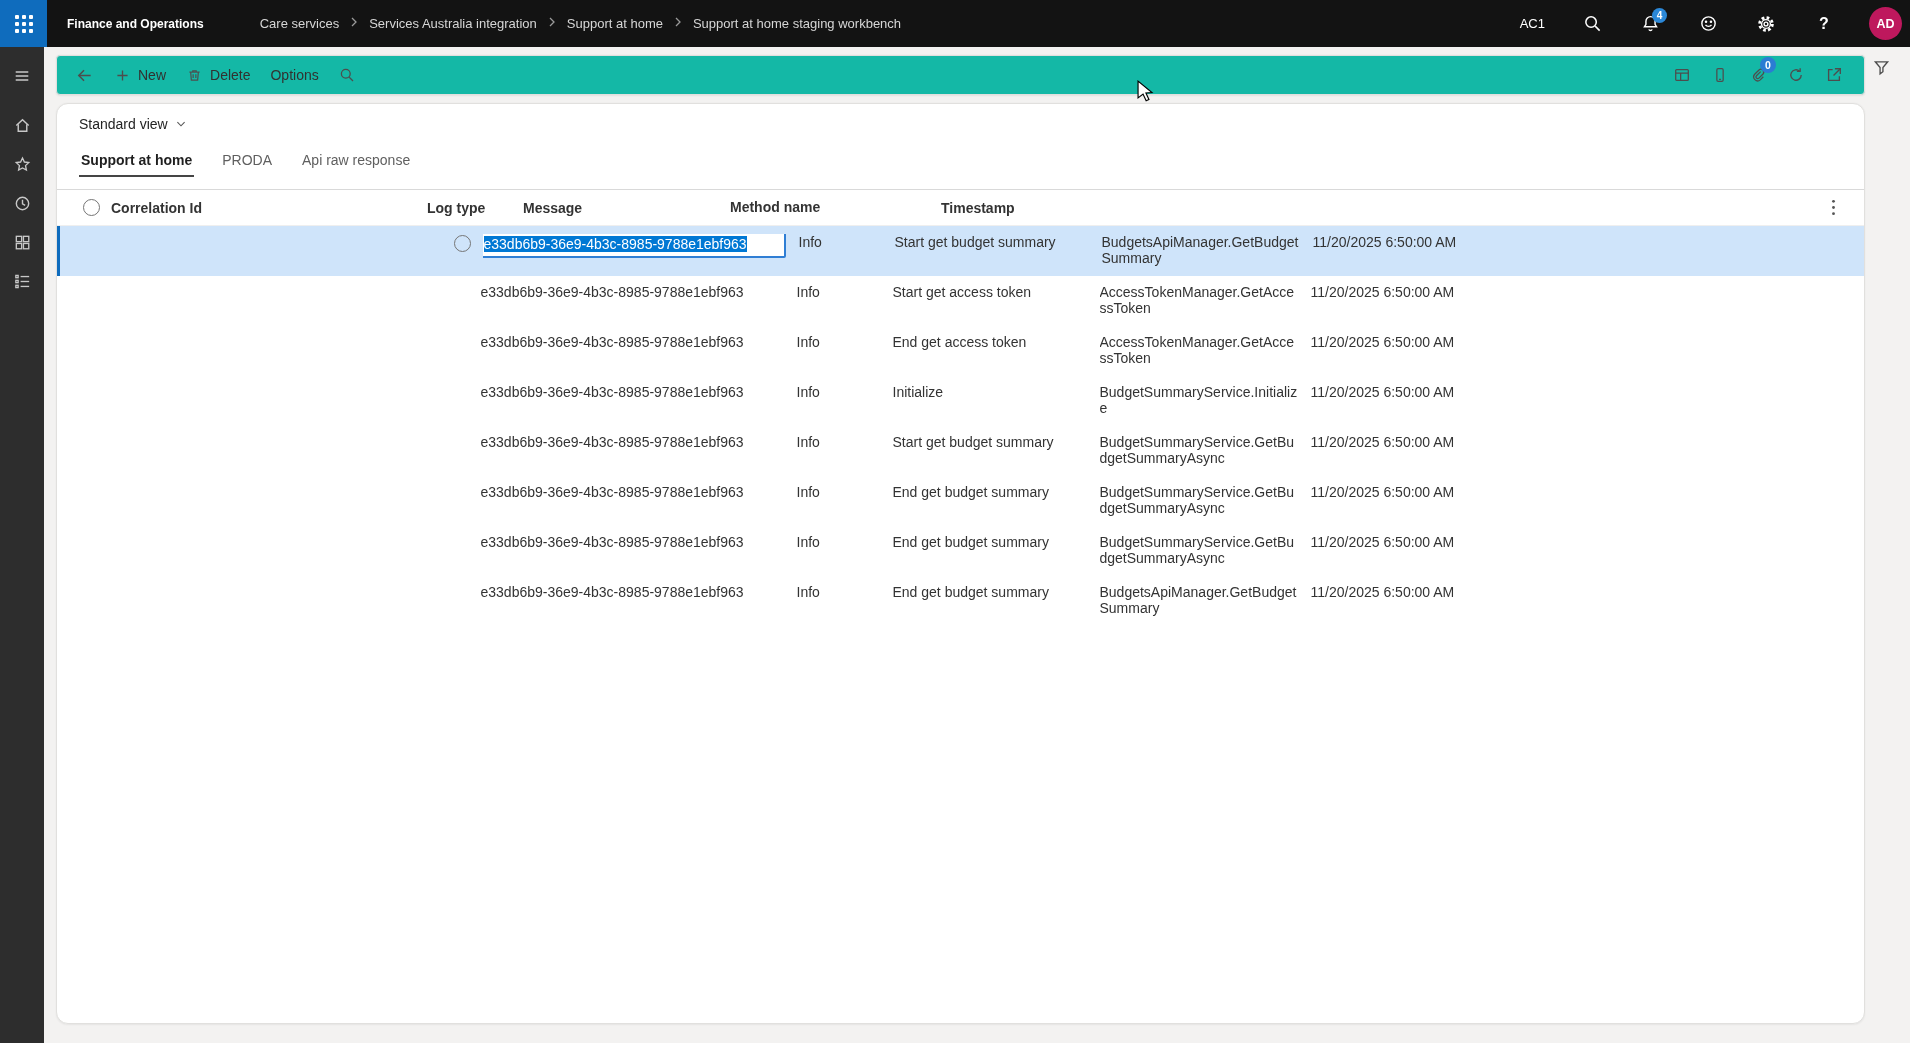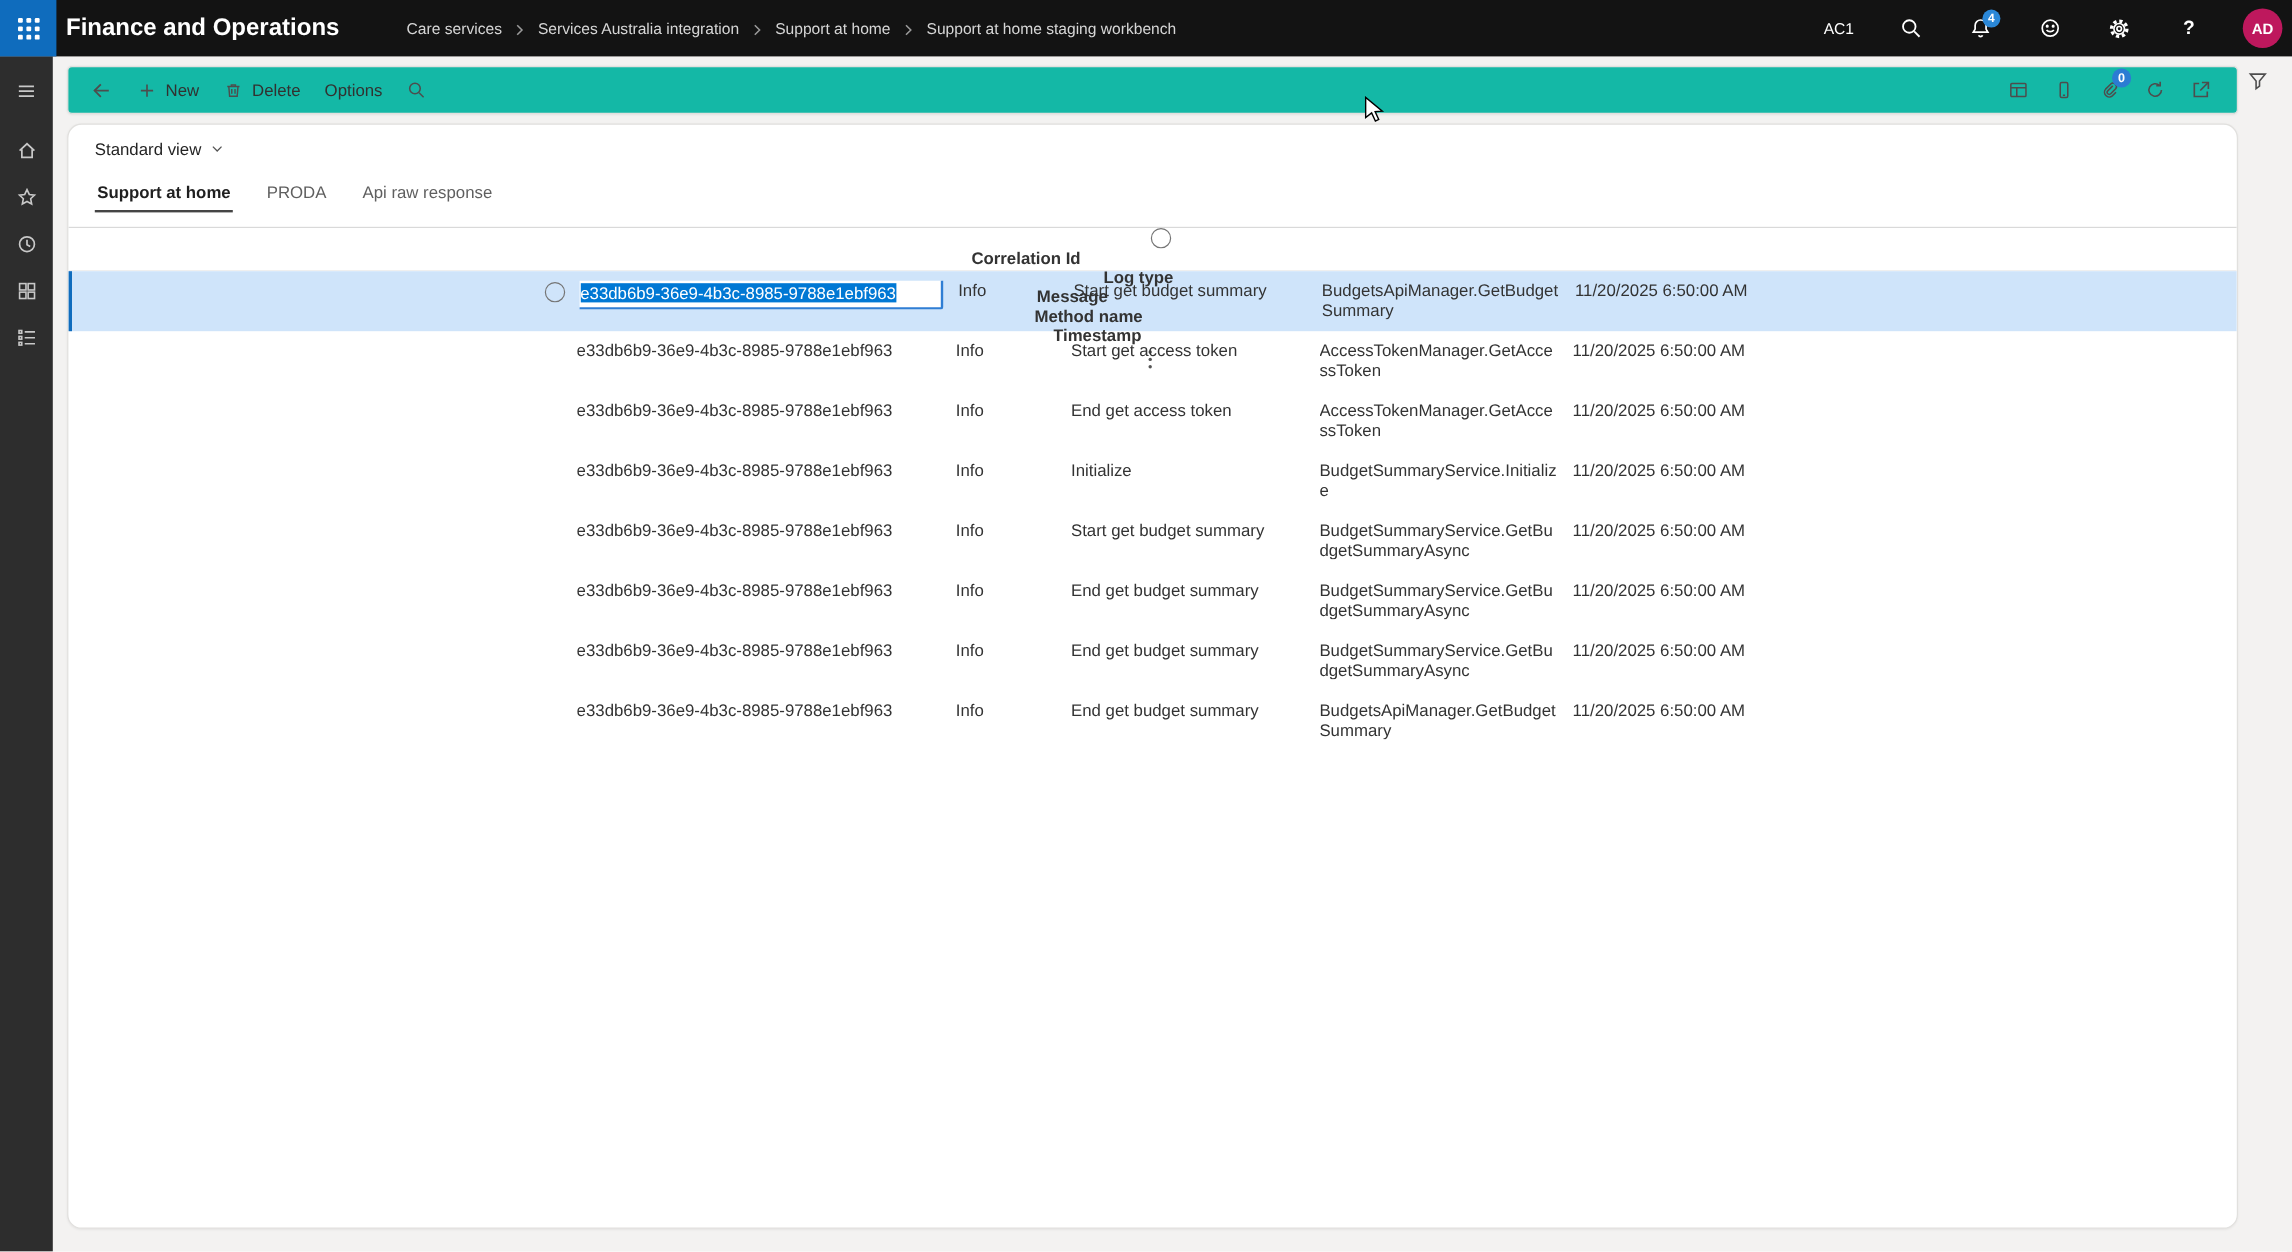--- a/index.html
+++ b/index.html
@@ -16,22 +16,22 @@
   .topbar {
     position:absolute; top:0; left:0; width:1910px; height:47px;
     background:#131313; display:flex; align-items:center; color:#fff; z-index:10;
   }
   .waffle {
     width:47px; height:47px; background:#0f6cbd; flex:none;
     display:flex; align-items:center; justify-content:center;
   }
   .waffle-grid { display:grid; grid-template-columns:repeat(3,4px); grid-gap:3px; }
   .waffle-grid i { width:4px; height:4px; background:#fff; border-radius:1px; }
-  .app-title { font-size:20px; font-weight:600; color:#fff; margin-left:8px; white-space:nowrap; cursor:pointer; }
-  .breadcrumb { display:flex; align-items:flex-end; margin-left:56px; gap:9px; }
+  .app-title { font-size:12px; font-weight:600; color:#fff; margin-left:20px; white-space:nowrap; cursor:pointer; }
+  .breadcrumb { display:flex; align-items:flex-start; margin-left:56px; gap:9px; }
   .crumb { font-size:13px; color:#d6d6d6; white-space:nowrap; cursor:pointer; }
   .topbar-right { margin-left:auto; display:flex; align-items:center; gap:20px; padding-right:8px; }
   .env { font-size:13px; color:#fff; margin-right:8px; cursor:pointer; }
   .tb-iconbtn { width:38px; height:38px; display:flex; align-items:center; justify-content:center; position:relative; }
   .badge {
     position:absolute; top:3px; right:2px; min-width:15px; height:15px; padding:0 3px;
     background:#2b88d8; color:#fff; font-size:10px; font-weight:600;
     border-radius:8px; display:flex; align-items:center; justify-content:center;
   }
   .help-glyph { font-size:16px; font-weight:600; color:#fff; }
@@ -77,21 +77,21 @@
   .view-selector { display:flex; align-items:center; gap:7px; margin-left:22px; font-size:14px; color:#242424; }
   .page-title { font-size:21px; font-weight:600; color:#1a1a1a; margin:7px 0 0 22px; }
   .tabs { display:flex; align-items:flex-end; gap:26px; margin:16px 0 0 22px; }
   .tab { font-size:14px; color:#5f5f5f; padding:4px 2px 7px 2px; border-bottom:2.4px solid transparent; white-space:nowrap; }
   .tab.active { color:#1f1f1f; font-weight:600; border-bottom-color:#454545; }
 
   
   .grid { margin-top:12px; }
   .ghead {
     display:flex; align-items:center; height:37px; padding-left:14px;
-    border-top:1px solid #d9d9d9; border-bottom:1px solid #efefef;flex-direction:column;
+    border-top:1px solid #d9d9d9; border-bottom:1px solid #efefef;
   }
   .hcell { font-size:14px; font-weight:600; color:#111; }
   .c { flex:none; padding-right:12px; font-size:14px; color:#333; white-space:nowrap; overflow:hidden; }
   .c-sel { width:40px; display:flex; justify-content:center; padding-right:0; }
   .c-id { width:316px; }
   .c-type { width:96px; }
   .c-msg { width:207px; }
   .c-method { width:211px; white-space:normal; word-break:break-all; line-height:1.16; }
   .c-ts { width:180px; }
   .gspacer { flex:1; }

